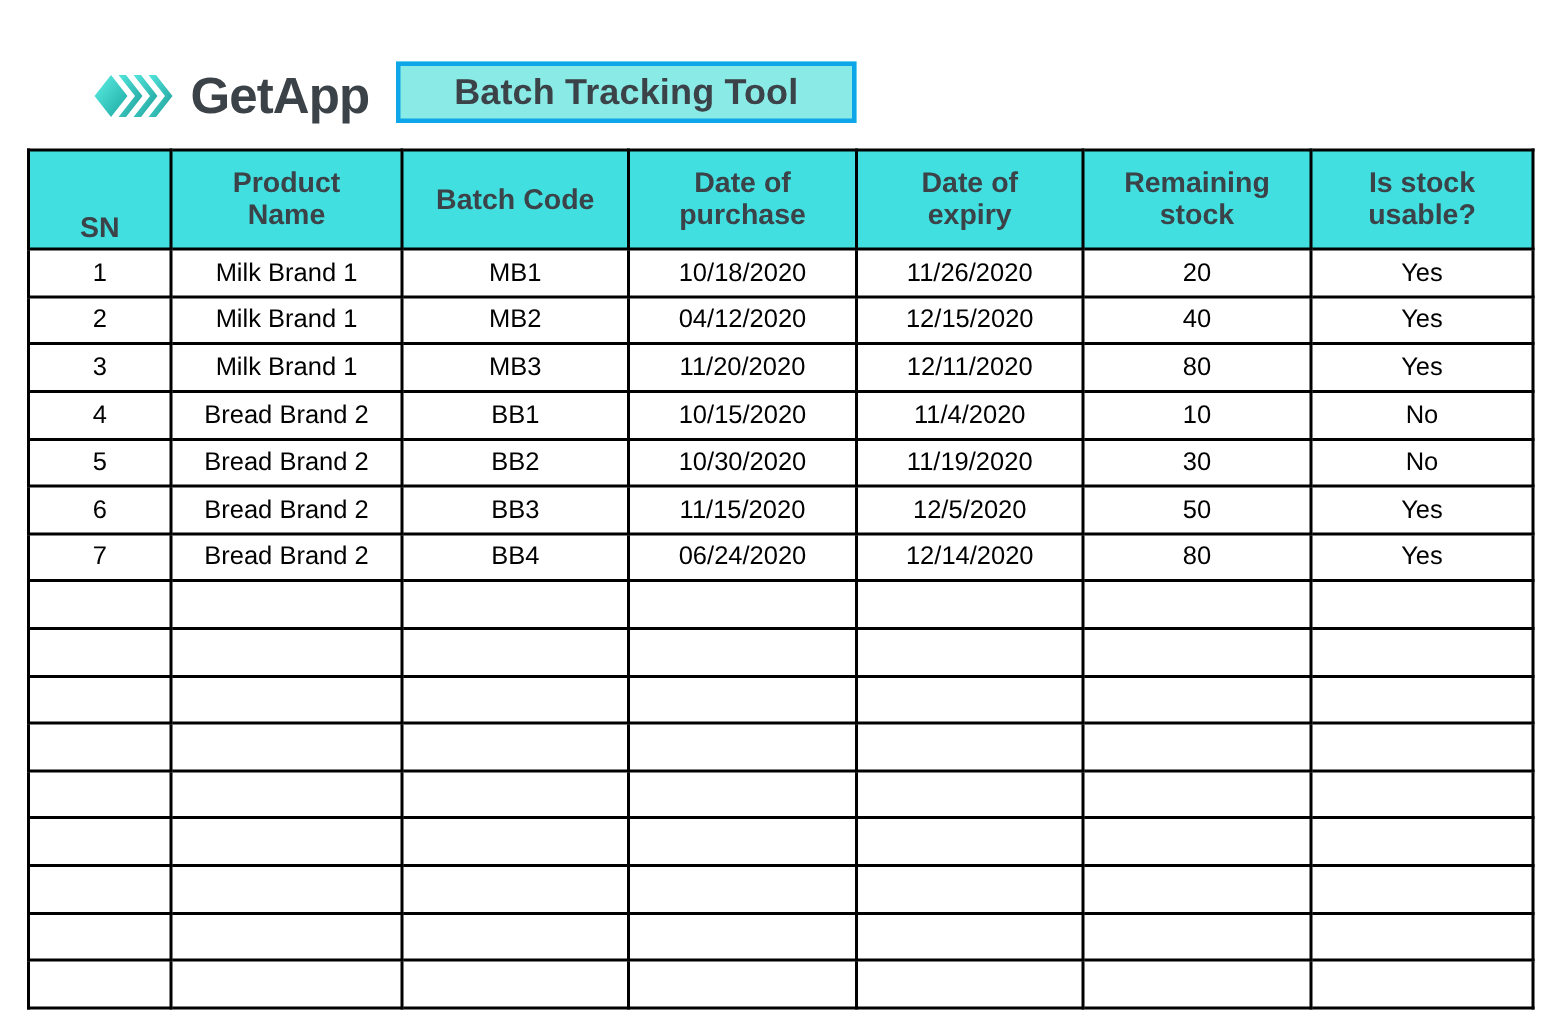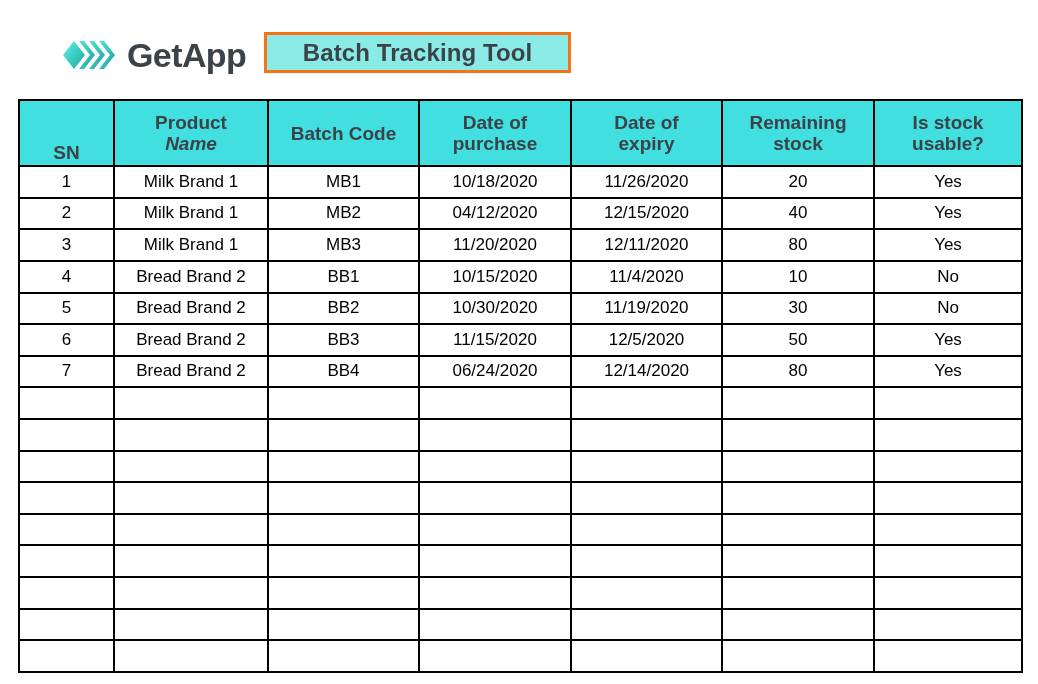--- a/index.html
+++ b/index.html
@@ -9,21 +9,21 @@
     width: 1038px;
     height: 684px;
     background: #ffffff;
     font-family: "Liberation Sans", sans-serif;
     overflow: hidden;
   }
 
   
   #topbar {
     position: absolute;
-    left: 0; top: 7px;
+    left: 0; top: 16px;
     width: 932px;
     height: 92px;
   }
 
   #brand {
     position: absolute;
     left: 62px;
     top: 26px;
     height: 44px;
     display: flex;
@@ -44,21 +44,21 @@
     white-space: nowrap;
   }
 
   #title-box {
     position: absolute;
     left: 264px;
     top: 25px;
     width: 307px;
     height: 41px;
     background: #8aeae5;
-    border: 3px solid #f97316;
+    border: 3px solid #0ea5e9;
     display: flex;
     align-items: center;
     justify-content: center;
   }
   #title-text {
     font-size: 24px;
     font-weight: bold;
     color: #3b4248;
     letter-spacing: 0.1px;
     white-space: nowrap;
@@ -151,21 +151,21 @@
       <col class="c5">
       <col class="c6">
   </colgroup>
   <thead>
     <tr id="hrow">
         <th>
           <span style="display: block; margin-top: 39px;">SN</span>
         </th>
         <th>
           <span style="display: block;">Product</span>
-          <span style="display: block; font-style: italic;">Name</span>
+          <span style="display: block;">Name</span>
         </th>
         <th>
           <span style="display: block;">Batch Code</span>
         </th>
         <th>
           <span style="display: block;">Date of</span>
           <span style="display: block;">purchase</span>
         </th>
         <th>
           <span style="display: block;">Date of</span>

